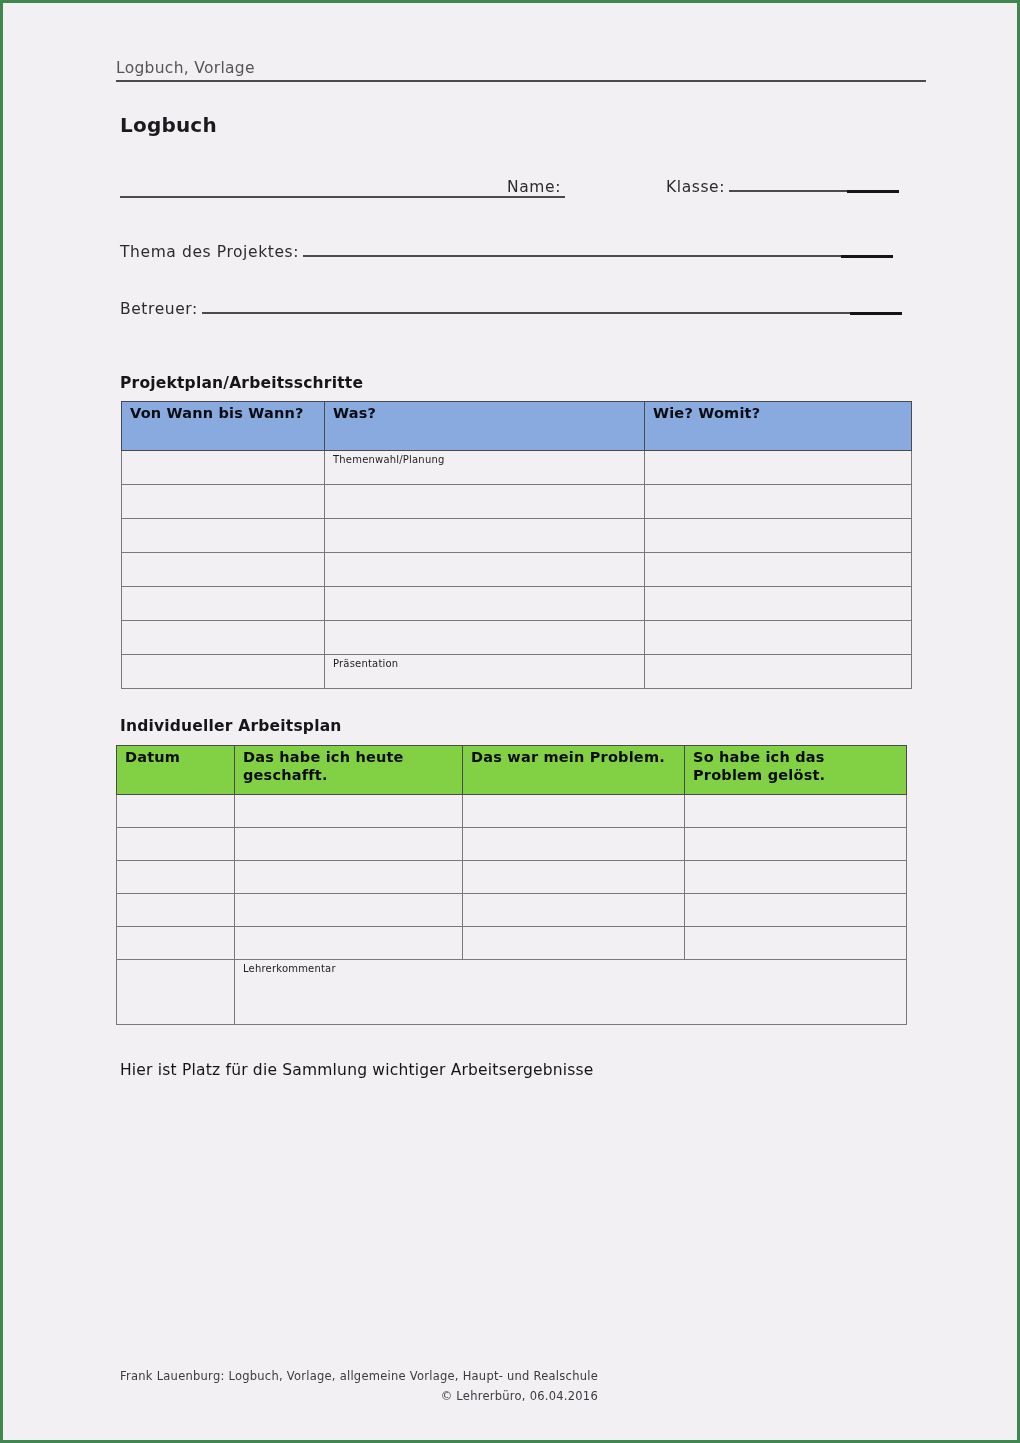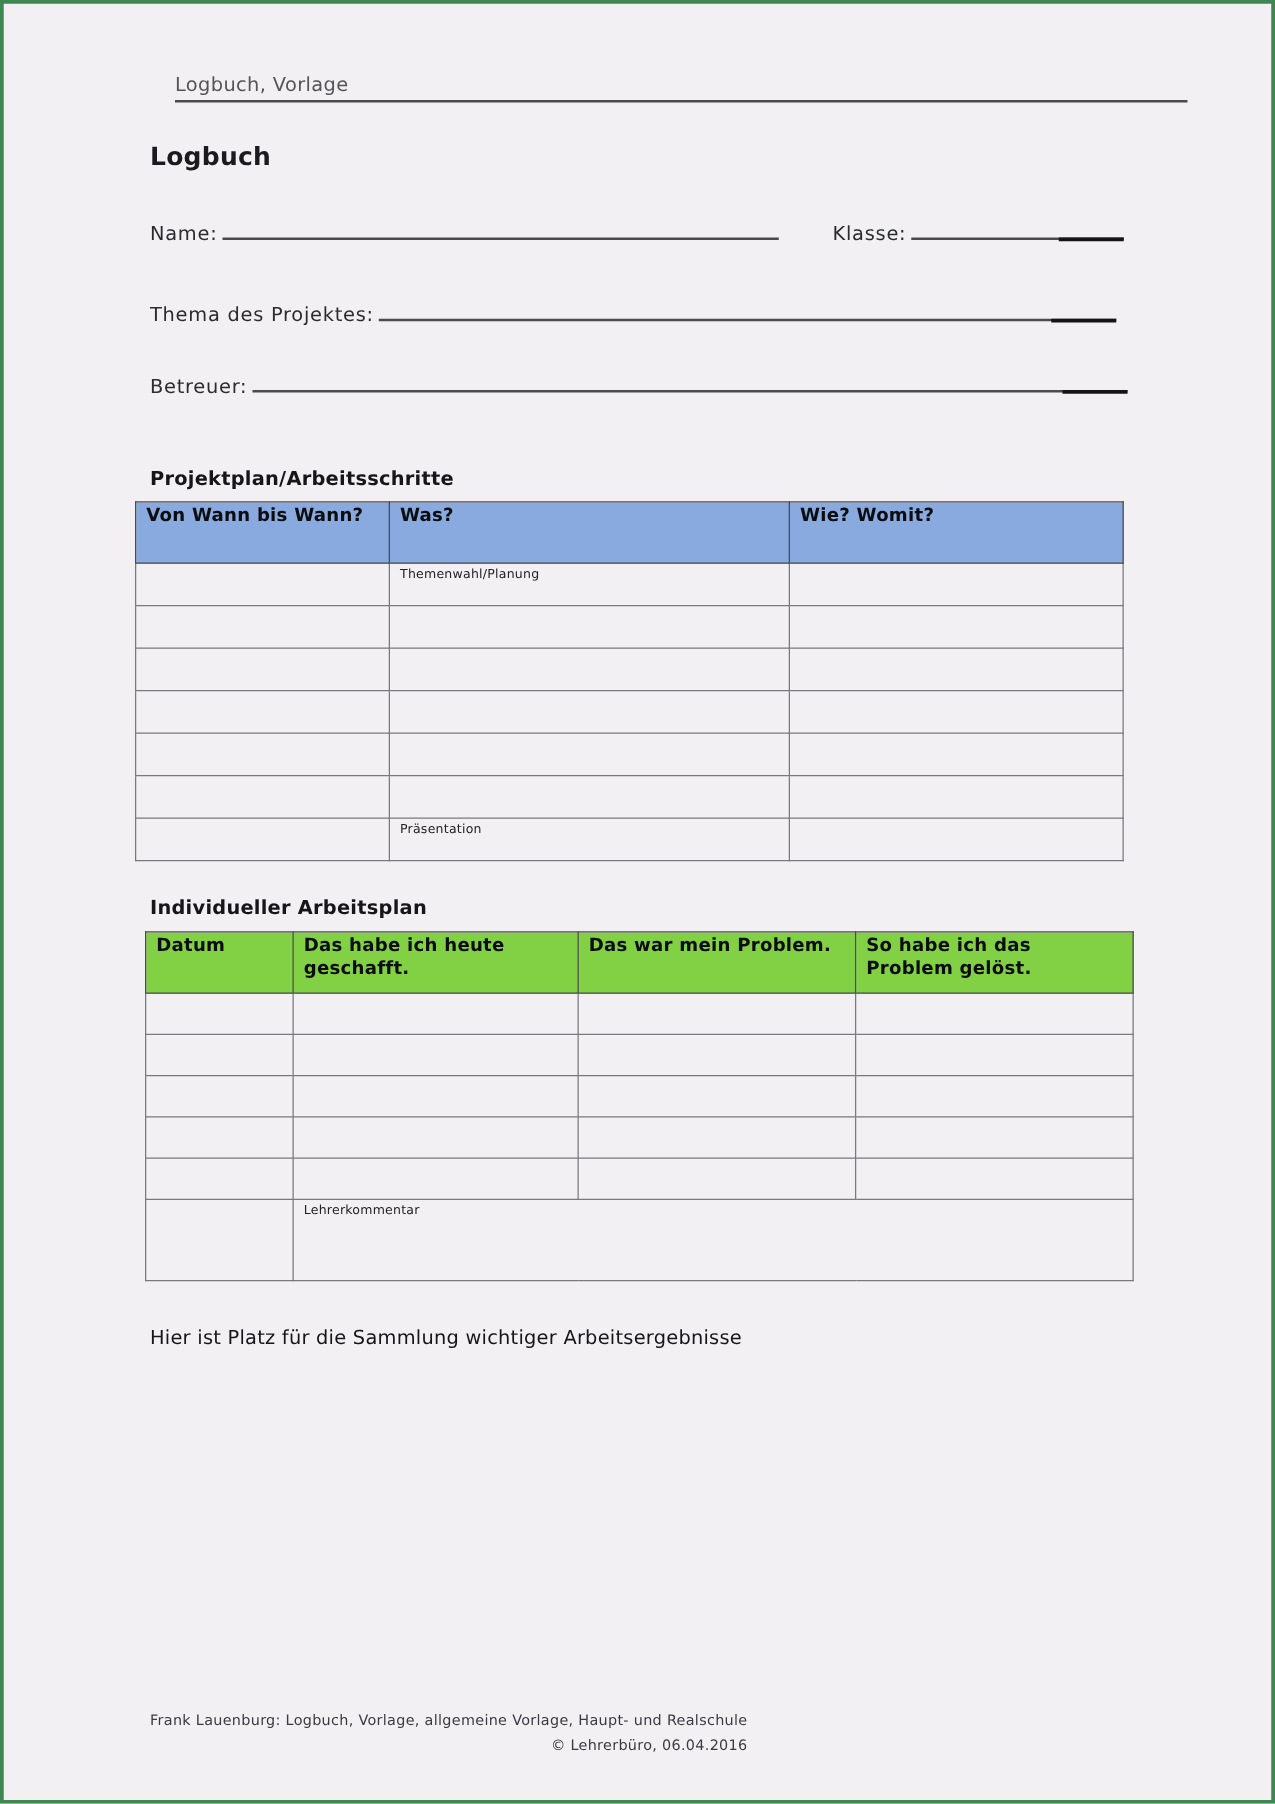--- a/index.html
+++ b/index.html
@@ -21,21 +21,20 @@
   }
 
   
   .doc-header {
     position: absolute;
     left: 113px;
     top: 55px;
     width: 810px;
     border-bottom: 2px solid #4b4b4f;
     padding-bottom: 3px;
-    margin-left: 24px;
   }
   .doc-header-text {
     font-size: 15.5px;
     color: #555559;
     letter-spacing: 0.3px;
     font-family: "DejaVu Sans", sans-serif;
   }
 
   .doc-title {
     position: absolute;
@@ -72,21 +71,21 @@
   .fill-line.dark-tail::after {
     content: "";
     position: absolute;
     right: 0;
     bottom: -3px;
     width: 52px;
     height: 0;
     border-bottom: 3px solid #141417;
   }
 
-  #row-name     { left: 117px; top: 175px; }
+  #row-name     { left: 117px; top: 175px; flex-direction: column; }
   #row-klasse   { left: 663px; top: 175px; align-items: flex-end; }
   #row-thema    { left: 117px; top: 240px; }
   #row-betreuer { left: 117px; top: 297px; }
 
   
   .section-heading {
     position: absolute;
     font-size: 15.5px;
     font-weight: bold;
     color: #15151a;
@@ -116,21 +115,21 @@
   table.grid thead th {
     font-weight: bold;
     font-size: 14.5px;
     color: #0d0d11;
     border: 1px solid #4a4a50;
     line-height: 1.22;
   }
 
   
   #table-projektplan {
-    left: 105px;
+    left: 118px;
     top: 398px;
     width: 790px;
     padding-left: 43px;
   }
   #table-projektplan thead th { background: #88aadf; height: 42px; }
   #table-projektplan tbody td { height: 27px; }
 
   
   #table-arbeitsplan {
     left: 113px;

